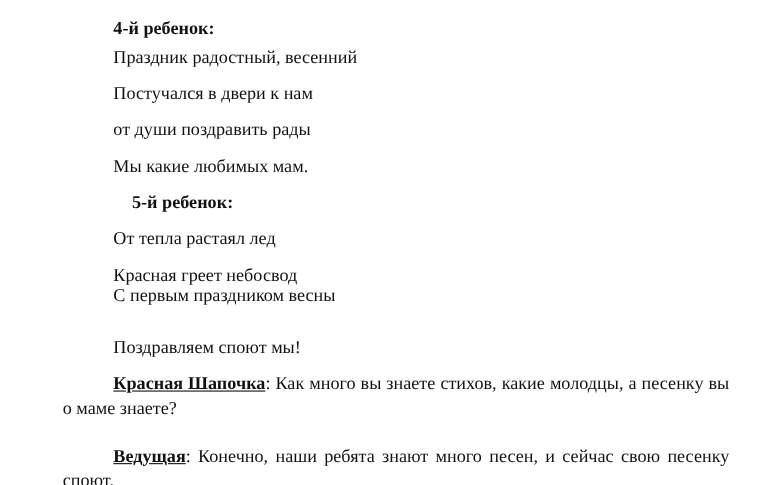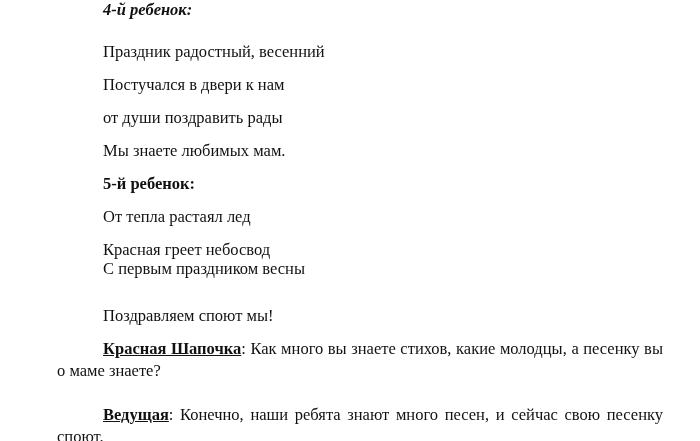--- a/index.html
+++ b/index.html
@@ -16,27 +16,27 @@
     .para {
       position: absolute; left: 57px; width: 606px;
       text-align: justify; text-indent: 46px; line-height: 22px;
     }
     .para .spk { font-weight: bold; text-decoration: underline; }
   </style>
 </head>
 <body>
 
 <div>
-  <div class="line bold" style="top:0;font-style:italic;">4-й ребенок:</div>
+  <div class="line bold" style="top:16px;">4-й ребенок:</div>
   <div class="line" style="top:42px;">Праздник радостный, весенний</div>
   <div class="line" style="top:75px;text-align:center;">Постучался в двери к нам</div>
   <div class="line" style="top:108px;">от души поздравить рады</div>
-  <div class="line" style="top:141px;">Мы знаете любимых мам.</div>
+  <div class="line" style="top:141px;">Мы какие любимых мам.</div>
 
-  <div class="line bold" style="top:174px;">5-й ребенок:</div>
+  <div class="line bold" style="top:174px;margin-left:17px;">5-й ребенок:</div>
   <div class="line" style="top:207px;">От тепла растаял лед</div>
   <div class="line" style="top:240px;">Красная греет небосвод</div>
   <div class="line" style="top:259px;">С первым праздником весны</div>
   <div class="line" style="top:306px;">Поздравляем споют мы!</div>
 
   <div class="para" style="top:338px;">
     <span class="spk">Красная Шапочка</span><span>: Как много вы знаете стихов, какие молодцы, а песенку вы о маме знаете?</span>
   </div>
   <div class="para" style="top:404px;">
     <span class="spk">Ведущая</span><span>: Конечно, наши ребята знают много песен, и сейчас свою песенку споют.</span>

